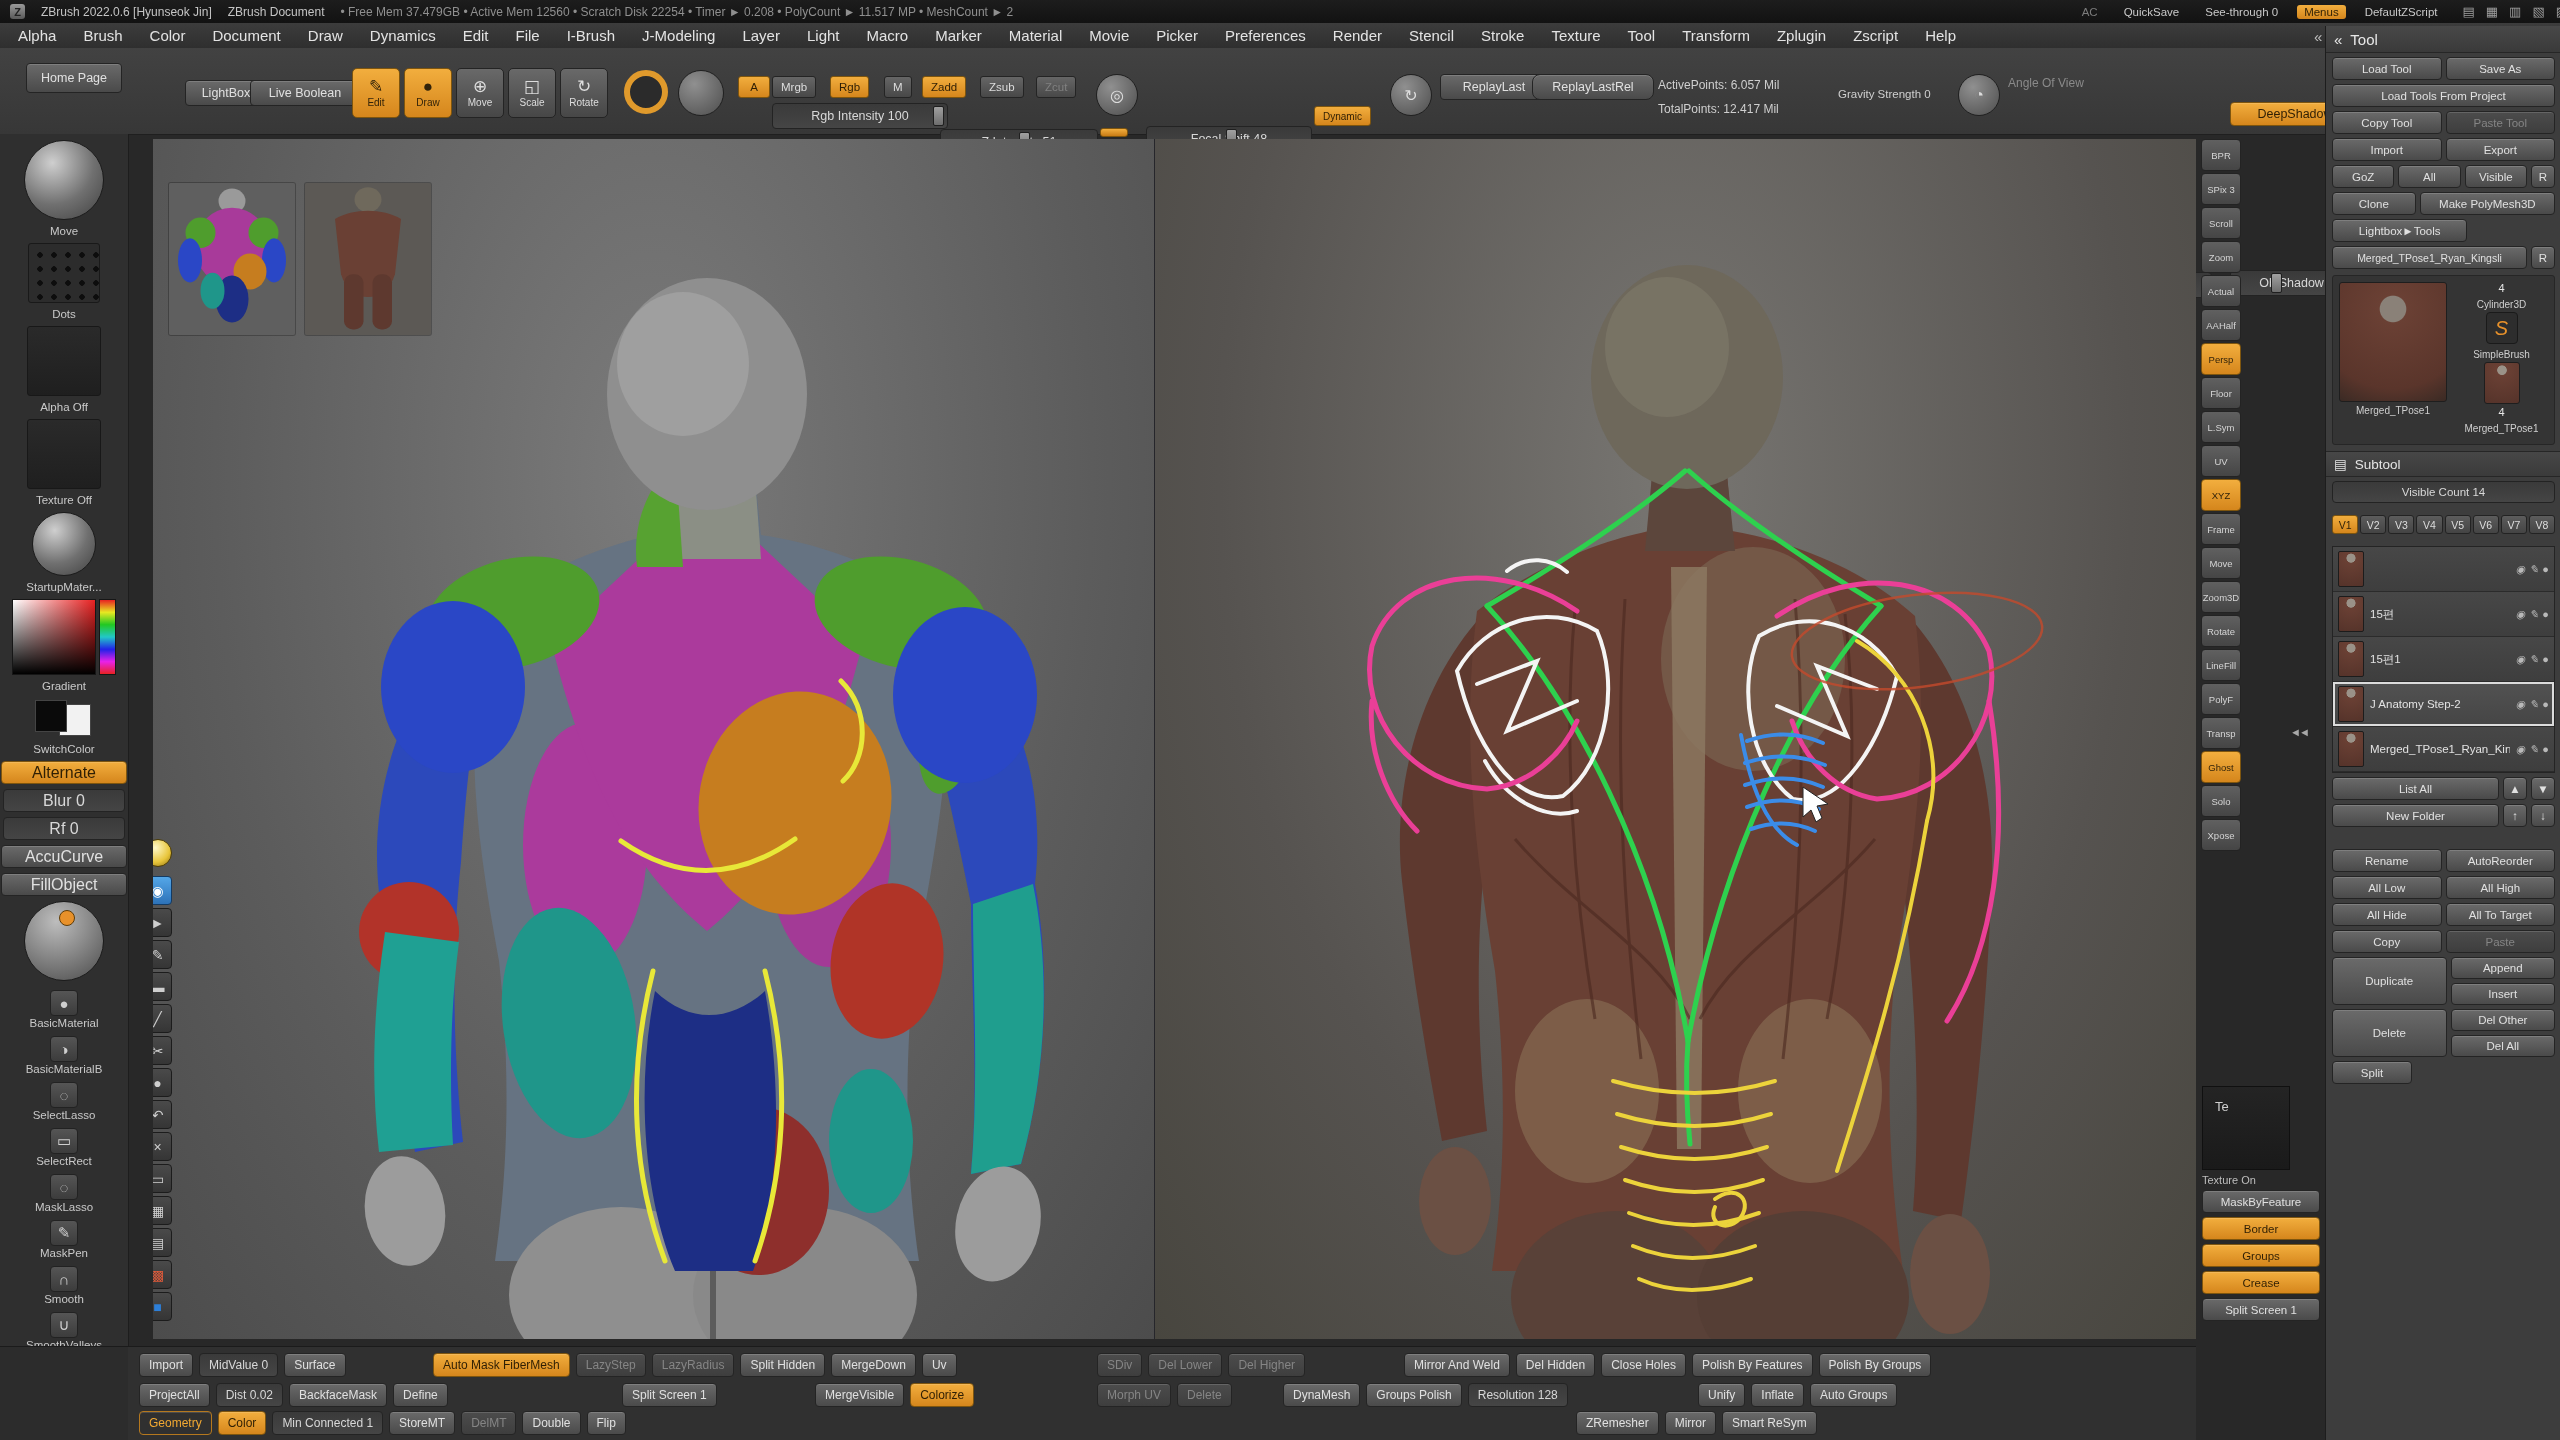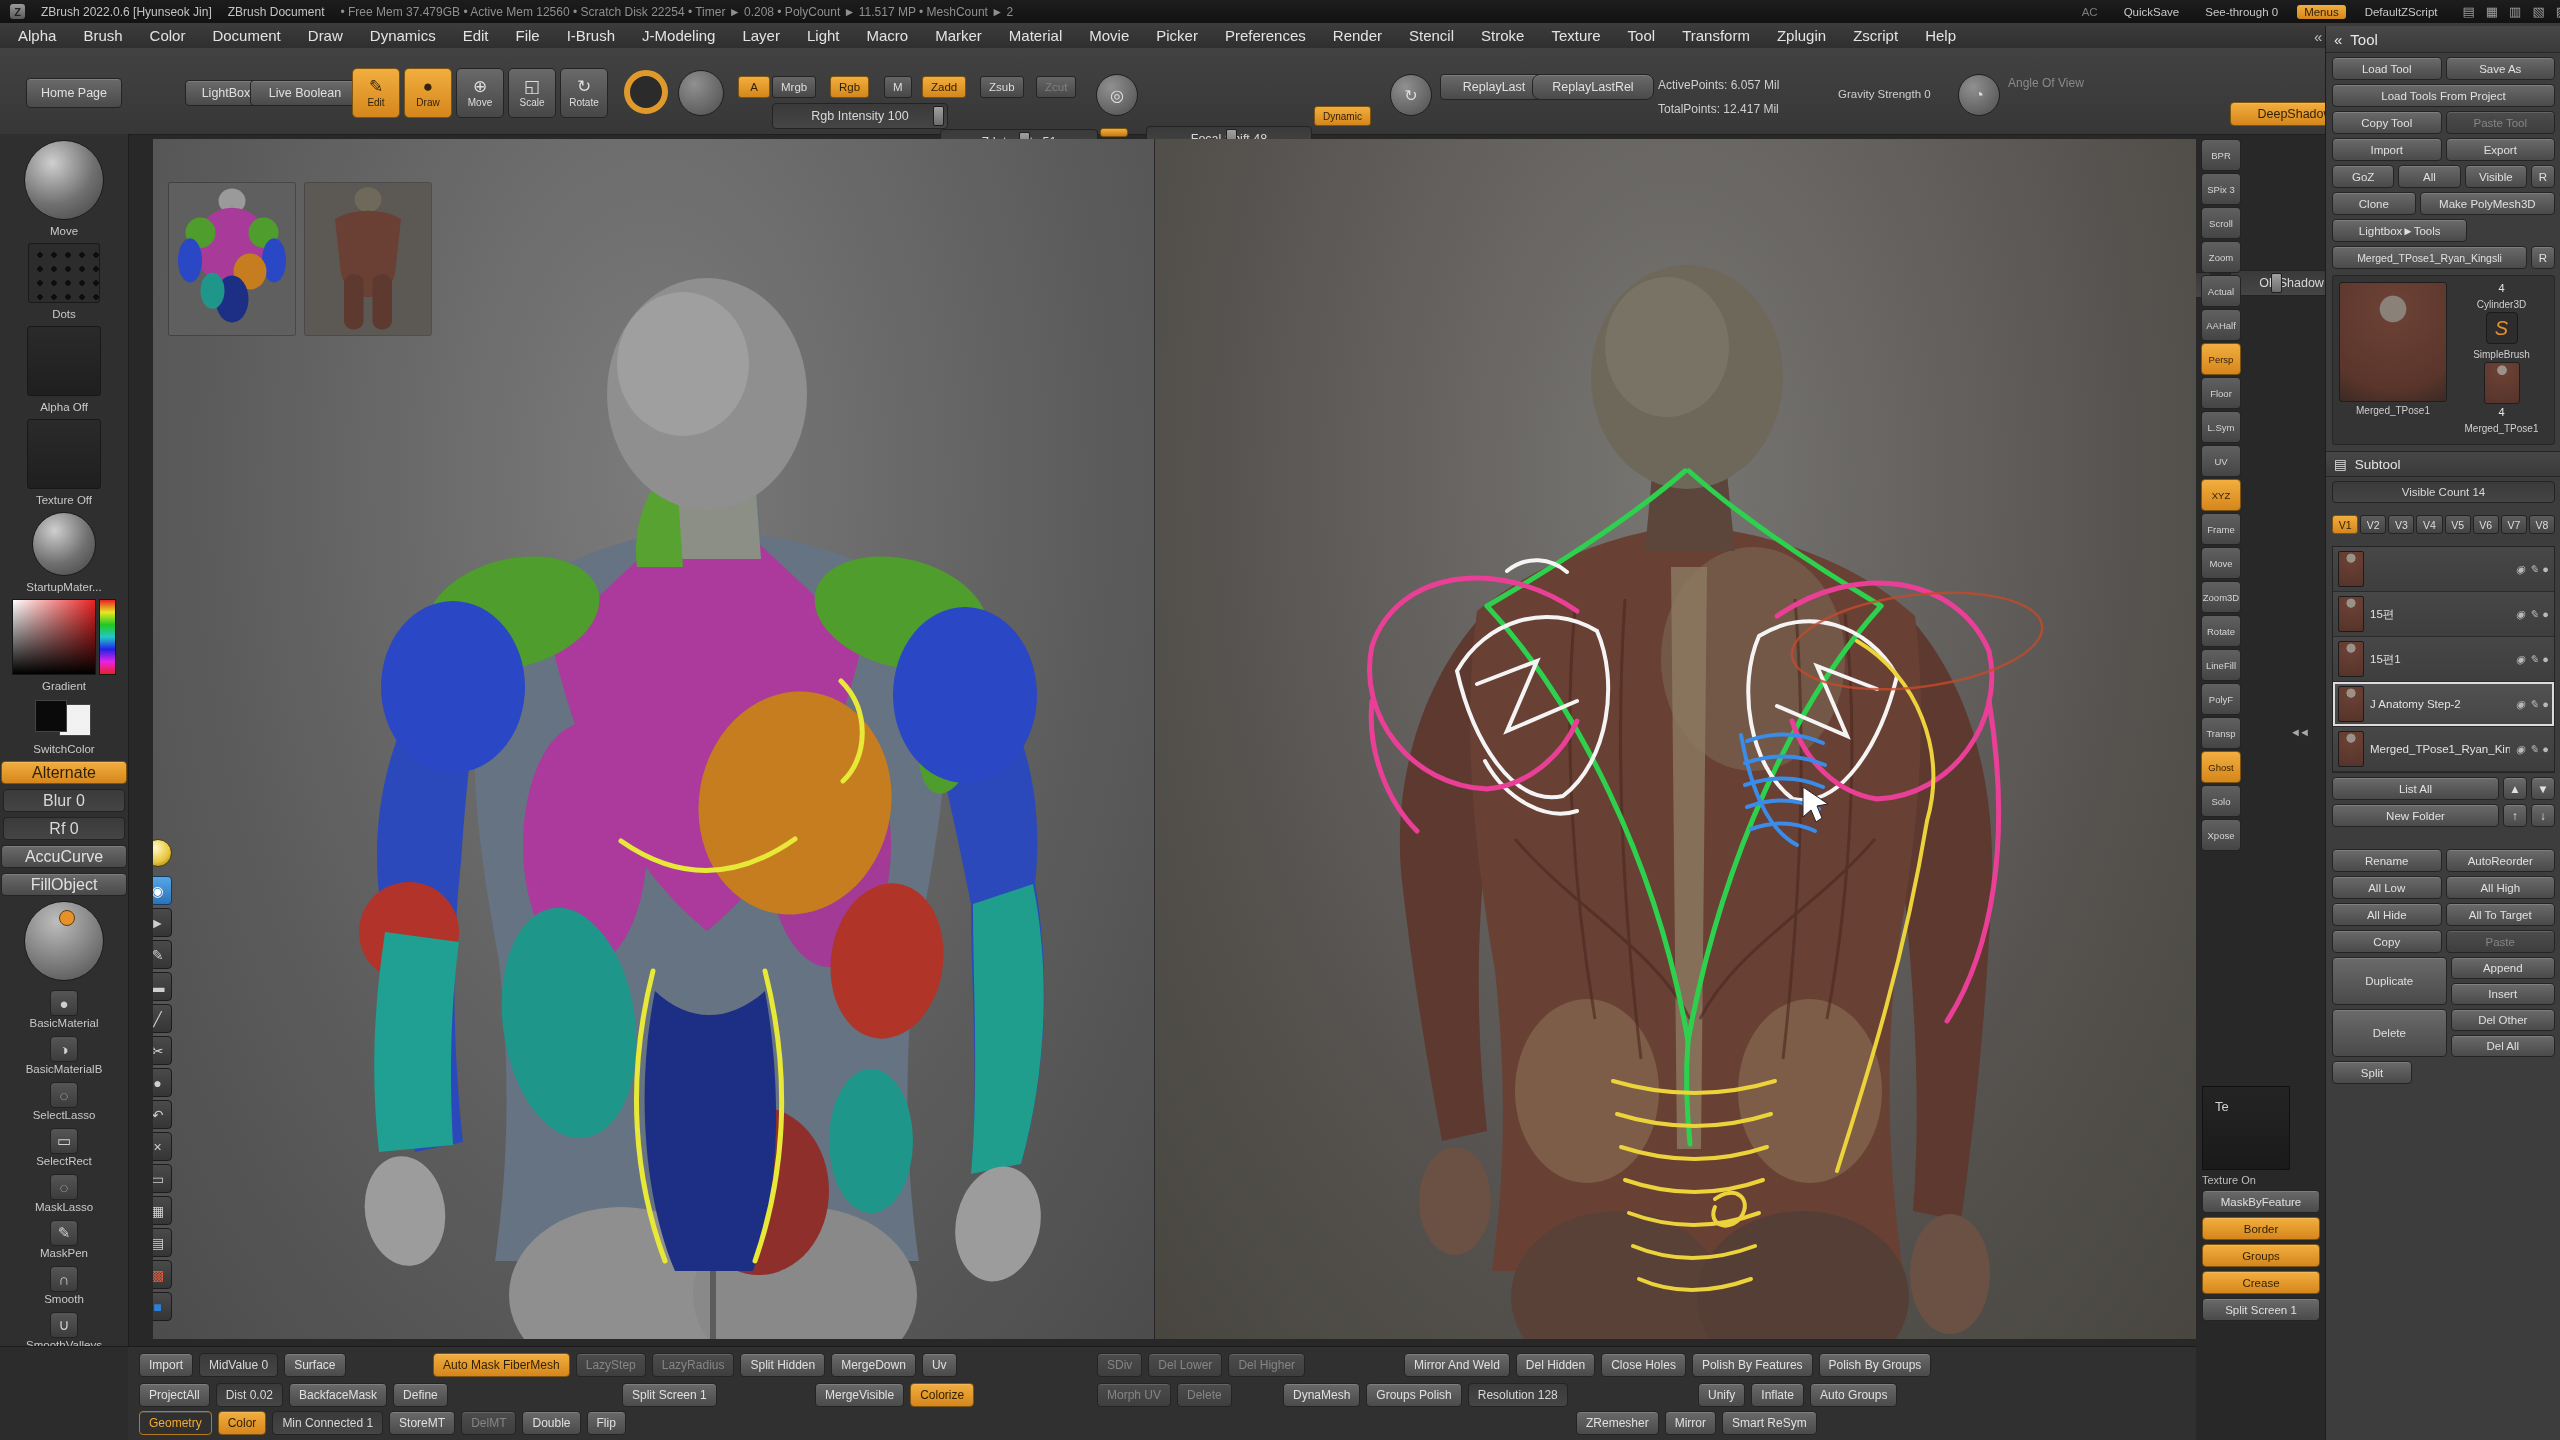--- a/index.html
+++ b/index.html
@@ -176,21 +176,21 @@
       <span class="mi">Stroke</span>
       <span class="mi">Texture</span>
       <span class="mi">Tool</span>
       <span class="mi">Transform</span>
       <span class="mi">Zplugin</span>
       <span class="mi">Zscript</span>
       <span class="mi">Help</span>
     </div>
 
   <div class="abs topshelf">
-    <div class="abs btn" style="left:26px;top:30px;width:74px;height:28px;">Home Page</div>
+    <div class="abs btn" style="left:26px;top:15px;width:74px;height:28px;">Home Page</div>
     <div class="abs btn" style="left:185px;top:32px;width:60px;">LightBox</div>
     <div class="abs btn" style="left:250px;top:32px;width:88px;">Live Boolean</div>
 
     <div class="abs sqbtn on" style="left:352px;top:20px;">
       <span class="g">✎</span>
         <span>Edit</span>
       </div>
     <div class="abs sqbtn on" style="left:404px;top:20px;">
       <span class="g">●</span>
         <span>Draw</span>

